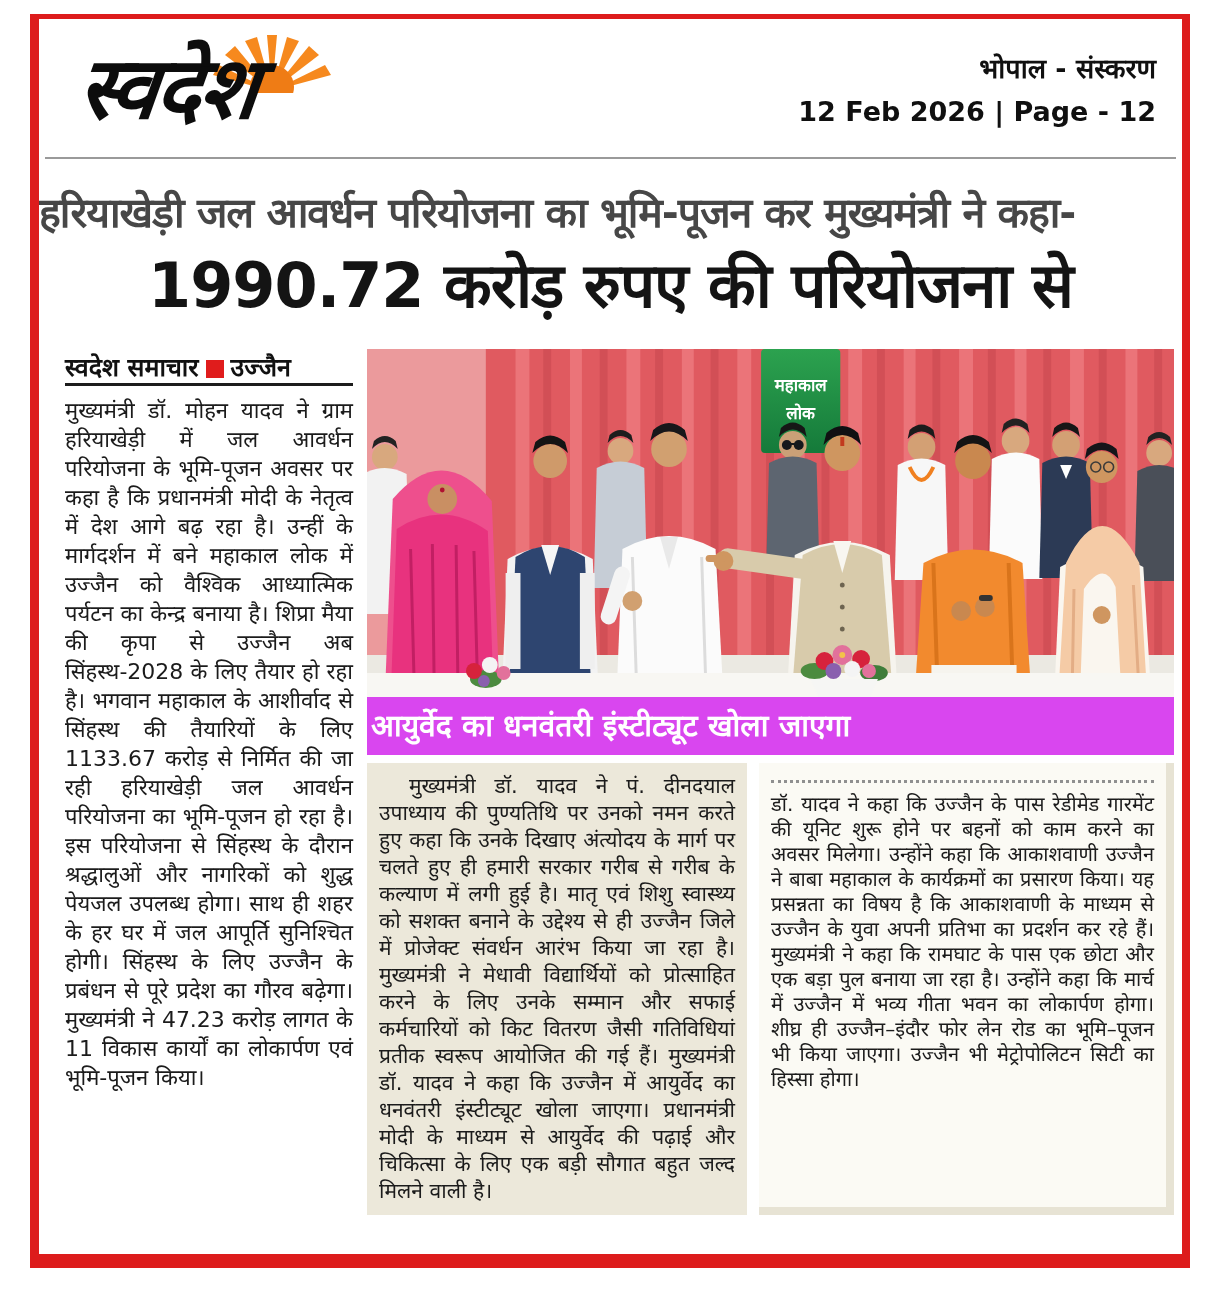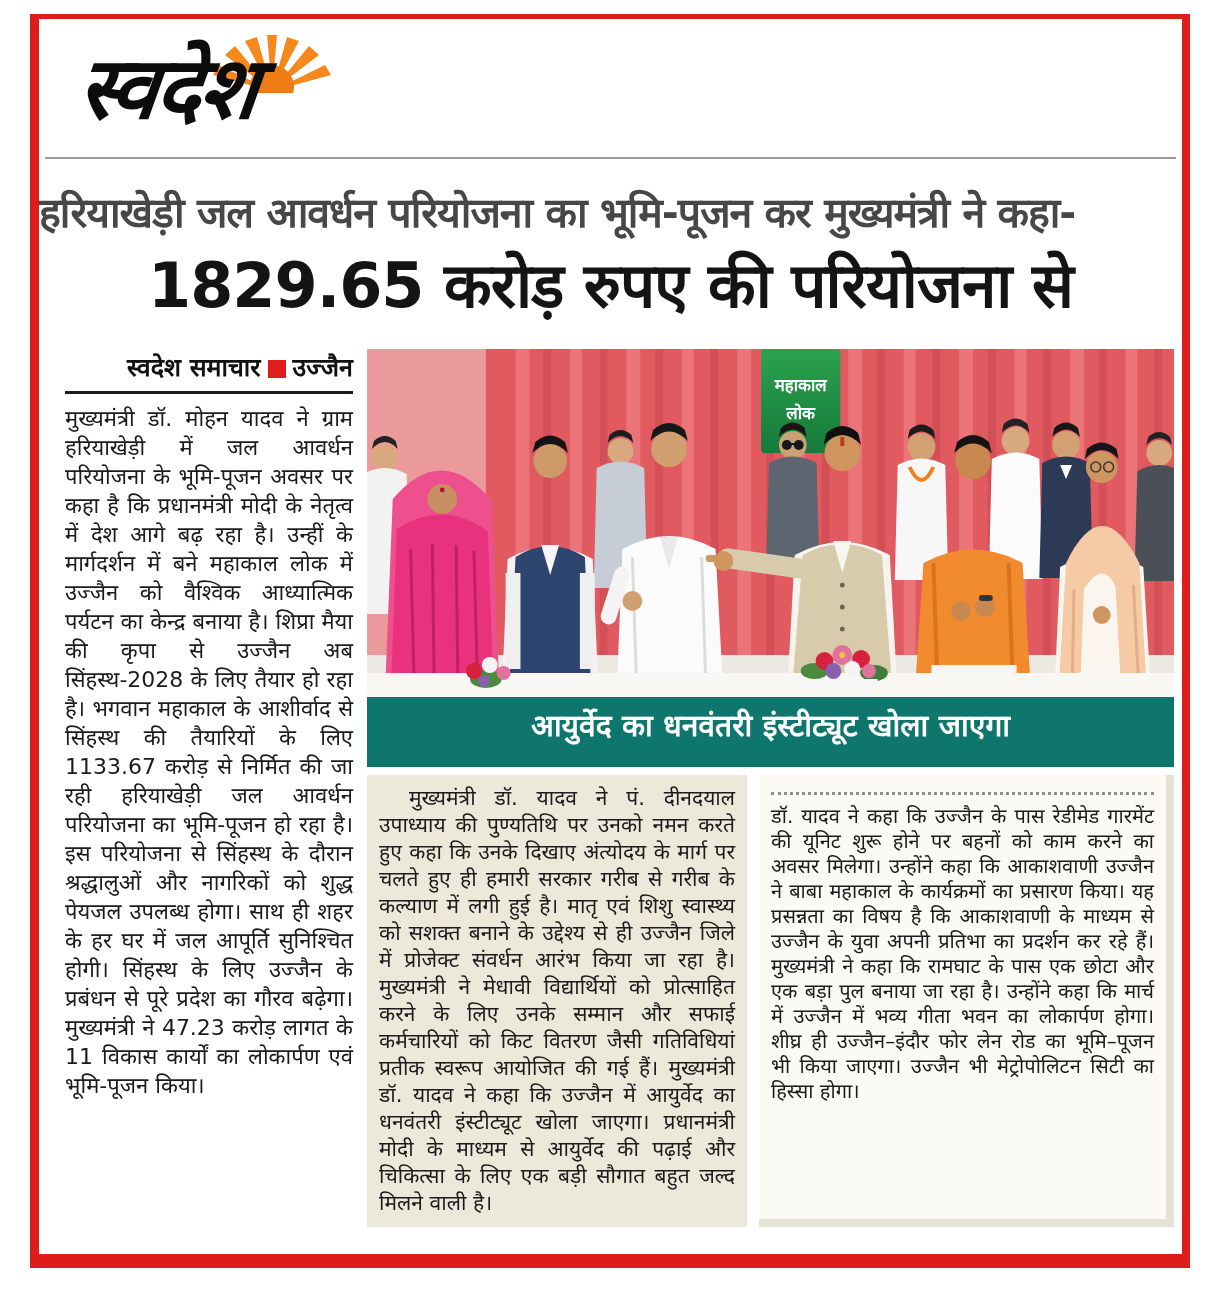--- a/index.html
+++ b/index.html
@@ -28,30 +28,30 @@
   .kicker{margin-top:24px;font-weight:bold;
           font-size:41px;color:#474747;letter-spacing:-1px;}
   .headline{margin:6px 8px 10px 8px;text-align:center;font-weight:bold;
             font-size:62px;line-height:1.32;color:#141414;letter-spacing:-1px;}
   .headline span{display:block;}
 
   
   .content{display:flex;gap:14px;padding:12px 8px 0 26px;}
 
   .left-col{width:288px;flex:none;}
-  .byline{font-size:25px;font-weight:bold;text-align:right;color:#111;
-          padding-bottom:8px;border-bottom:3px solid #1c1c1c;margin-bottom:10px;}
+  .byline{font-size:25px;font-weight:bold;text-align:left;color:#111;
+          border-bottom:3px solid #1c1c1c;margin-bottom:10px;}
   .byline .sq{display:inline-block;width:18px;height:18px;background:#e01c1c;
               margin:0 7px;vertical-align:-2px;}
   .left-body{font-size:22px;line-height:29px;text-align:justify;color:#1b1b1b;margin:0;}
 
   .right-region{flex:1;min-width:0;}
   .photo-svg{display:block;width:100%;height:348px;background:#e05a60;}
-  .caption{background:#0f766e;color:#ffffff;font-weight:bold;font-size:30px;
-           text-align:center;padding:7px 4px 22px 4px;}
+  .caption{background:#d946ef;color:#ffffff;font-weight:bold;font-size:30px;
+           padding:7px 4px 10px 4px;}
 
   .cols{display:flex;gap:12px;margin-top:8px;align-items:stretch;}
   .mid-col{width:380px;flex:none;background:#ece8da;padding:10px 12px;
            box-sizing:border-box;}
   .mid-col p{margin:0;font-size:21px;line-height:27px;text-align:justify;
              text-indent:30px;color:#1b1b1b;}
   .right-col-outer{flex:1;background:#e7e3d4;padding:0 8px 8px 0;box-sizing:border-box;}
   .right-col{background:#fbfaf4;height:100%;box-sizing:border-box;padding:8px 12px 10px 12px;}
   .subhead{margin:0;font-size:30px;line-height:1.28;font-weight:bold;color:#101010;}
   .subhead span{display:block;}
@@ -72,26 +72,30 @@
           <path d="M65 62 L80 8 L92 12 Z"></path>
           <path d="M65 62 L18 26 L28 17 Z"></path>
           <path d="M65 62 L102 17 L112 26 Z"></path>
           <path d="M65 62 L6 46 L12 36 Z"></path>
           <path d="M65 62 L118 36 L124 46 Z"></path>
           <circle cx="65" cy="58" r="22" fill="#ef7c15"></circle>
         </g>
       </svg>
       <span class="logo-text">स्वदेश</span>
     </div>
+    <div class="edition">
+      <div class="l1">भोपाल - संस्करण</div>
+      <div class="l2">12 Feb 2026 | Page - 12</div>
+    </div>
   </div>
   <hr class="rule">
 
   <div class="kicker">हरियाखेड़ी जल आवर्धन परियोजना का भूमि-पूजन कर मुख्यमंत्री ने कहा-</div>
   <h1 class="headline">
-    <span>1829.65 करोड़ रुपए की परियोजना से</span>
+    <span>1990.72 करोड़ रुपए की परियोजना से</span>
   </h1>
 
   <div class="content">
 
     <div class="left-col">
       <div class="byline">
         <span>स्वदेश समाचार</span><span class="sq"></span><span>उज्जैन</span>
       </div>
       <p class="left-body">मुख्यमंत्री डॉ. मोहन यादव ने ग्राम हरियाखेड़ी में जल आवर्धन परियोजना के भूमि-पूजन अवसर पर कहा है कि प्रधानमंत्री मोदी के नेतृत्व में देश आगे बढ़ रहा है। उन्हीं के मार्गदर्शन में बने महाकाल लोक में उज्जैन को वैश्विक आध्यात्मिक पर्यटन का केन्द्र बनाया है। शिप्रा मैया की कृपा से उज्जैन अब सिंहस्थ-2028 के लिए तैयार हो रहा है। भगवान महाकाल के आशीर्वाद से सिंहस्थ की तैयारियों के लिए 1133.67 करोड़ से निर्मित की जा रही हरियाखेड़ी जल आवर्धन परियोजना का भूमि-पूजन हो रहा है। इस परियोजना से सिंहस्थ के दौरान श्रद्धालुओं और नागरिकों को शुद्ध पेयजल उपलब्ध होगा। साथ ही शहर के हर घर में जल आपूर्ति सुनिश्चित होगी। सिंहस्थ के लिए उज्जैन के प्रबंधन से पूरे प्रदेश का गौरव बढ़ेगा। मुख्यमंत्री ने 47.23 करोड़ लागत के 11 विकास कार्यों का लोकार्पण एवं भूमि-पूजन किया।</p>
     </div>

